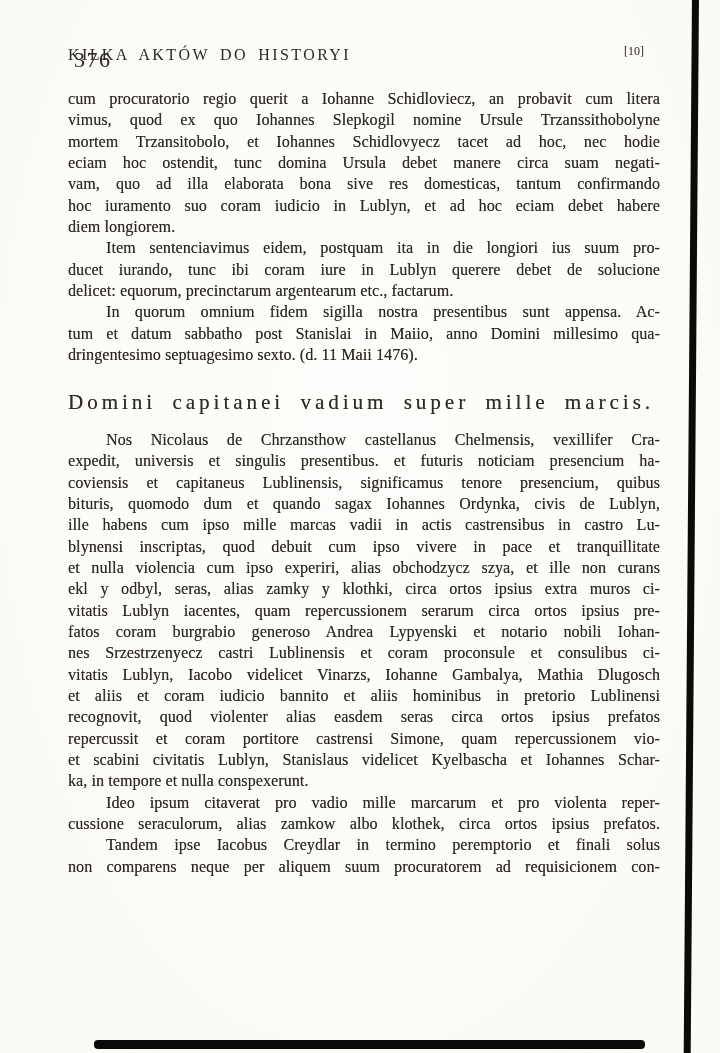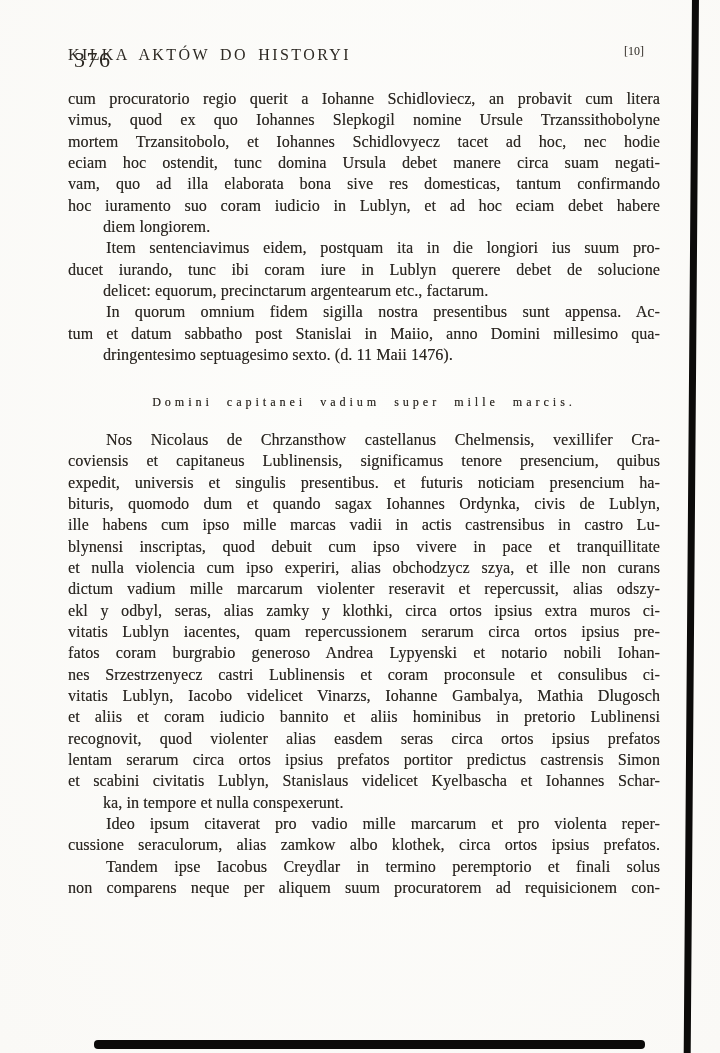--- a/index.html
+++ b/index.html
@@ -34,26 +34,26 @@
     color: #2b2722; font-size: 16px; line-height: 21.35px;
     text-shadow: 0.2px 0.2px 0.35px rgba(43, 39, 34, 0.55);
   }
   .doc-par { margin: 0; }
   .doc-line {
     text-align: justify;
     text-align-last: justify;
     letter-spacing: 0.1px;
     white-space: normal;
   }
-  .doc-line.line-end { text-align-last: left; margin-left: 35px; }
+  .doc-line.line-end { text-align-last: left; }
   .doc-line.line-indent { text-indent: 38px; }
   .it { }
   .doc-heading {
     margin-top: 27px; margin-bottom: 15px;
-    text-align: center; font-size: 12px;
+    text-align: left; font-size: 21px;
     letter-spacing: 4px; word-spacing: 7px;
     color: #2e2a24;
   }
 
   
   .right-bar {
     position: absolute; left: 692px; top: -4px; width: 7px; height: 1062px;
     background: #0c0b0a; transform: rotate(0.45deg); transform-origin: top center;
     border-radius: 2px;
   }
@@ -89,35 +89,34 @@
         <div class="doc-line line-end"><span>delicet: equorum, precinctarum argentearum etc., factarum.</span></div>
       </div>
       <div class="doc-par">
         <div class="doc-line line-indent"><span>In quorum omnium fidem sigilla nostra presentibus sunt appensa. Ac-</span></div>
         <div class="doc-line"><span>tum et datum sabbatho post Stanislai in Maiio, anno Domini millesimo qua-</span></div>
         <div class="doc-line line-end"><span>dringentesimo septuagesimo sexto. </span><span class="it">(d. 11 Maii 1476).</span></div>
       </div>
       <div class="doc-heading">Domini capitanei vadium super mille marcis.</div>
       <div class="doc-par">
         <div class="doc-line line-indent"><span>Nos Nicolaus de Chrzansthow castellanus Chelmensis, vexillifer Cra-</span></div>
+        <div class="doc-line"><span>expedit, universis et singulis presentibus. et futuris noticiam presencium ha-</span></div>
         <div class="doc-line"><span>coviensis et capitaneus Lublinensis, significamus tenore presencium, quibus</span></div>
-        <div class="doc-line"><span>expedit, universis et singulis presentibus. et futuris noticiam presencium ha-</span></div>
         <div class="doc-line"><span>bituris, quomodo dum et quando sagax Iohannes Ordynka, civis de Lublyn,</span></div>
         <div class="doc-line"><span>ille habens cum ipso mille marcas vadii in actis castrensibus in castro Lu-</span></div>
         <div class="doc-line"><span>blynensi inscriptas, quod debuit cum ipso vivere in pace et tranquillitate</span></div>
         <div class="doc-line"><span>et nulla violencia cum ipso experiri, alias </span><span class="it">obchodzycz szya</span><span>, et ille non curans</span></div>
-        <div class="doc-line"><span>dictum vadium mille marcarum violenter reseravit et repercussit, alias </span><span class="it">odszy-</span></div>
         <div class="doc-line"><span class="it">ekl y odbyl</span><span>, seras, alias </span><span class="it">zamky y klothki</span><span>, circa ortos ipsius extra muros ci-</span></div>
         <div class="doc-line"><span>vitatis Lublyn iacentes, quam repercussionem serarum circa ortos ipsius pre-</span></div>
         <div class="doc-line"><span>fatos coram burgrabio generoso Andrea Lypyenski et notario nobili Iohan-</span></div>
         <div class="doc-line"><span>nes Srzestrzenyecz castri Lublinensis et coram proconsule et consulibus ci-</span></div>
         <div class="doc-line"><span>vitatis Lublyn, Iacobo videlicet Vinarzs, Iohanne Gambalya, Mathia Dlugosch</span></div>
         <div class="doc-line"><span>et aliis et coram iudicio bannito et aliis hominibus in pretorio Lublinensi</span></div>
         <div class="doc-line"><span>recognovit, quod violenter alias easdem seras circa ortos ipsius prefatos</span></div>
-        <div class="doc-line"><span>lentam serarum circa ortos ipsius prefatos portitor predictus castrensis Simon</span></div>
+        <div class="doc-line"><span>repercussit et coram portitore castrensi Simone, quam repercussionem vio-</span></div>
         <div class="doc-line"><span>et scabini civitatis Lublyn, Stanislaus videlicet Kyelbascha et Iohannes Schar-</span></div>
         <div class="doc-line line-end"><span>ka, in tempore et nulla conspexerunt.</span></div>
       </div>
       <div class="doc-par">
         <div class="doc-line line-indent"><span>Ideo ipsum citaverat pro vadio mille marcarum et pro violenta reper-</span></div>
         <div class="doc-line"><span>cussione seraculorum, alias </span><span class="it">zamkow albo klothek</span><span>, circa ortos ipsius prefatos.</span></div>
       </div>
       <div class="doc-par">
         <div class="doc-line line-indent"><span>Tandem ipse Iacobus Creydlar in termino peremptorio et finali solus</span></div>
         <div class="doc-line"><span>non comparens neque per aliquem suum procuratorem ad requisicionem con-</span></div>

